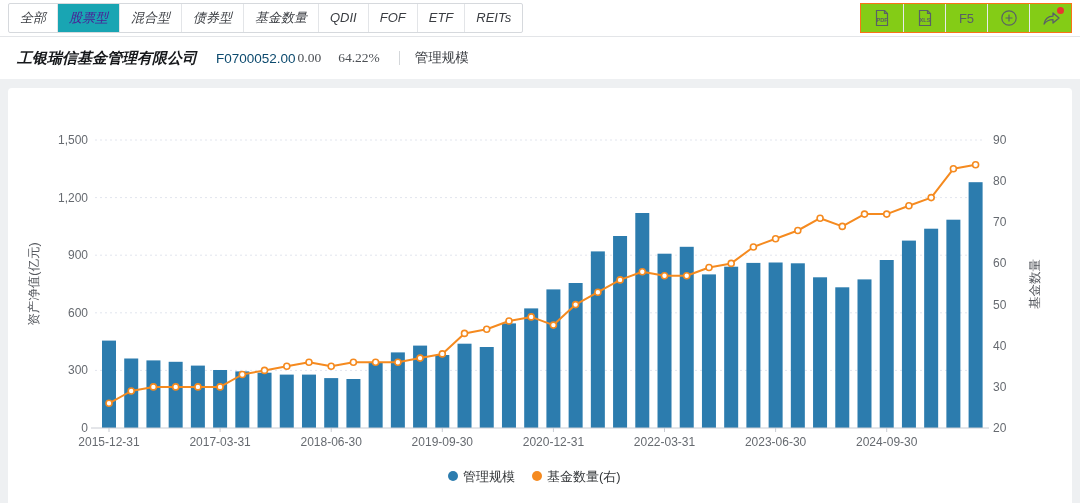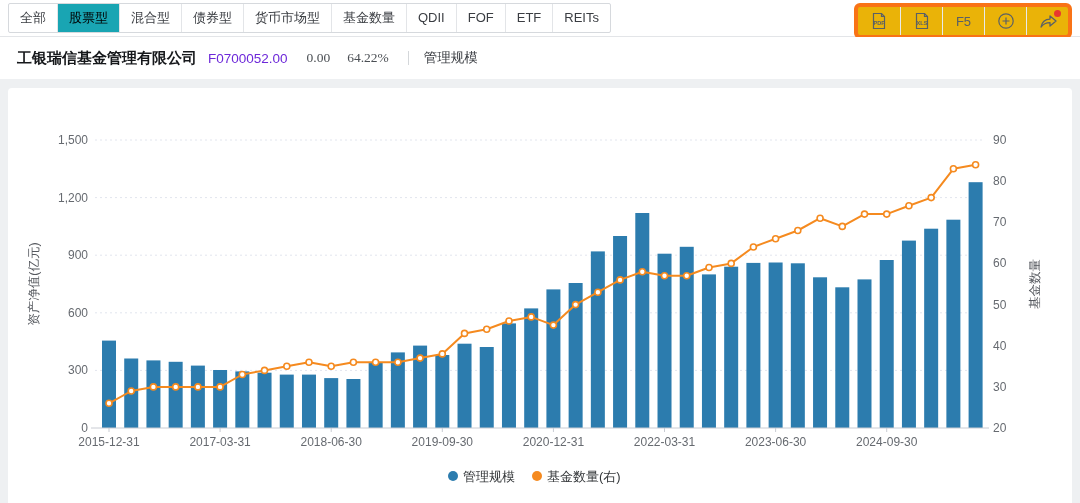--- a/index.html
+++ b/index.html
@@ -6,58 +6,57 @@
   html,body { margin:0; padding:0; }
   body {
     width:1080px; height:503px; position:relative; overflow:hidden;
     background:#eef0f2;
     font-family:"Liberation Sans","DejaVu Sans",sans-serif;
   }
   
   .topbar { position:absolute; top:0; left:0; width:1080px; height:37px;
     background:#fff; border-bottom:1px solid #e3e5e8; }
   .tabs { position:absolute; left:8px; top:3px; display:flex;
-    border:1px solid #d6d9dd; border-radius:2px; background:#fff; overflow:hidden; }
+    border:1px solid #d6d9dd; border-radius:2px; background:#fff; overflow:hidden;font-style:italic; }
   .tab { padding:0 11px; height:28px; line-height:28px; font-size:13px;
     color:#3a3d42; border-left:1px solid #e3e5e8; white-space:nowrap; cursor:pointer; }
   .tab:first-child { border-left:none; }
-  .tab.active { background:#19a5b3; color:#000000; }
+  .tab.active { background:#19a5b3; color:#4c1d95; }
   .toolbar { position:absolute; right:8px; top:3px; display:flex;
-    border:4px solid #f97316; border-radius:6px; background:#eab308; }
+    border:1px solid #f97316; border-radius:0; background:#84cc16; }
   .tool { width:42px; height:28px; display:flex; align-items:center; justify-content:center;
     border-left:1px solid #e8eaec; color:#596066; font-size:13px; position:relative; cursor:pointer; }
   .tool:first-child { border-left:none; }
   .tool svg { display:block; }
   .badge { position:absolute; top:3px; right:7px; width:7px; height:7px;
     border-radius:50%; background:#e8382f; }
   
   .company-row { position:absolute; top:37px; left:0; width:1080px; height:42px;
     background:#fff; display:flex; align-items:center; padding-left:17px; }
-  .company { font-size:15px; font-weight:bold; color:#16181b; margin-right:11px; }
-  .code { font-size:13.5px; color:#6d28d9; margin-right:19px; }
+  .company { font-size:15px; font-weight:bold; color:#16181b; margin-right:19px;font-style:italic; }
+  .code { font-size:13.5px; color:#0c4a6e; margin-right:2px; }
   .num { font-size:13.5px; color:#4b4f54; margin-right:17px;font-family:Liberation Serif, serif; }
   .vdiv { width:1px; height:14px; background:#d4d7da; margin:0 15px 0 2px; }
   .view-label { font-size:13.5px; color:#3a3d42; }
   
   .card { position:absolute; left:8px; top:88px; width:1064px; height:415px;
     background:#fff; border-radius:4px 4px 0 0; }
   .card svg { display:block; }
   svg text { font-family:"Liberation Sans","DejaVu Sans",sans-serif; }
 </style>
 </head>
 <body>
 
 <div class="topbar"></div>
 
 <div class="tabs">
   <div class="tab">全部</div>
   <div class="tab active">股票型</div>
   <div class="tab">混合型</div>
   <div class="tab">债券型</div>
-  <div class="tab">货币市场型</div>
   <div class="tab">基金数量</div>
   <div class="tab">QDII</div>
   <div class="tab">FOF</div>
   <div class="tab">ETF</div>
   <div class="tab">REITs</div>
 </div>
 
 <div class="toolbar">
   <div class="tool">
     <svg width="20" height="20" viewBox="0 0 20 20">

